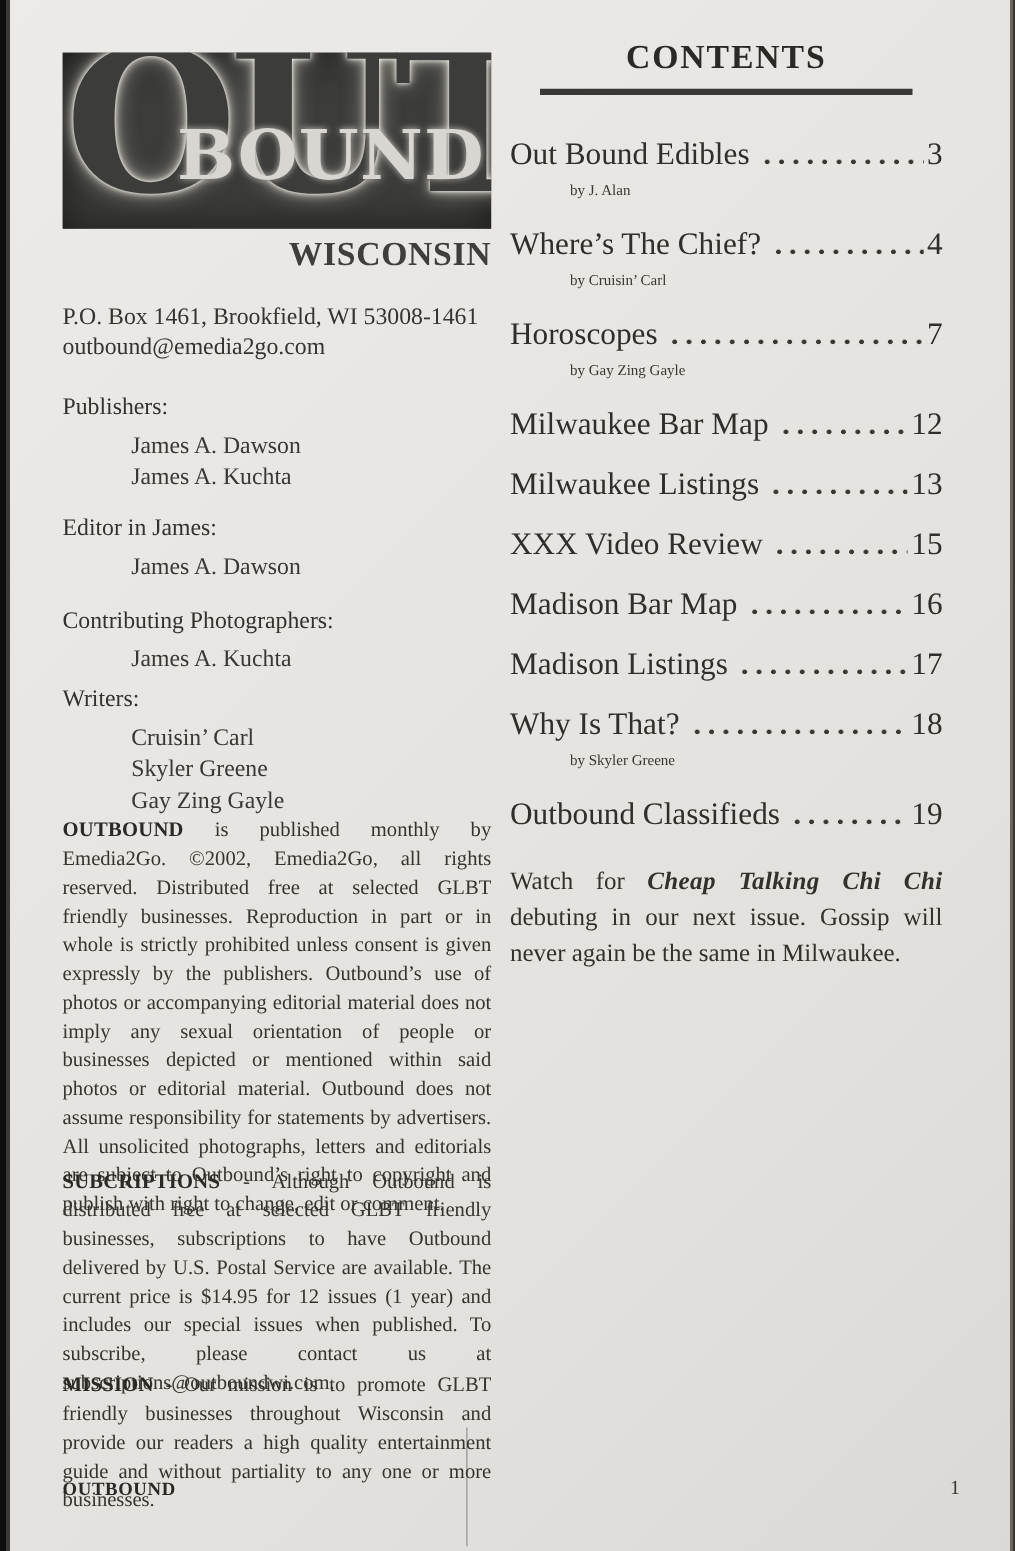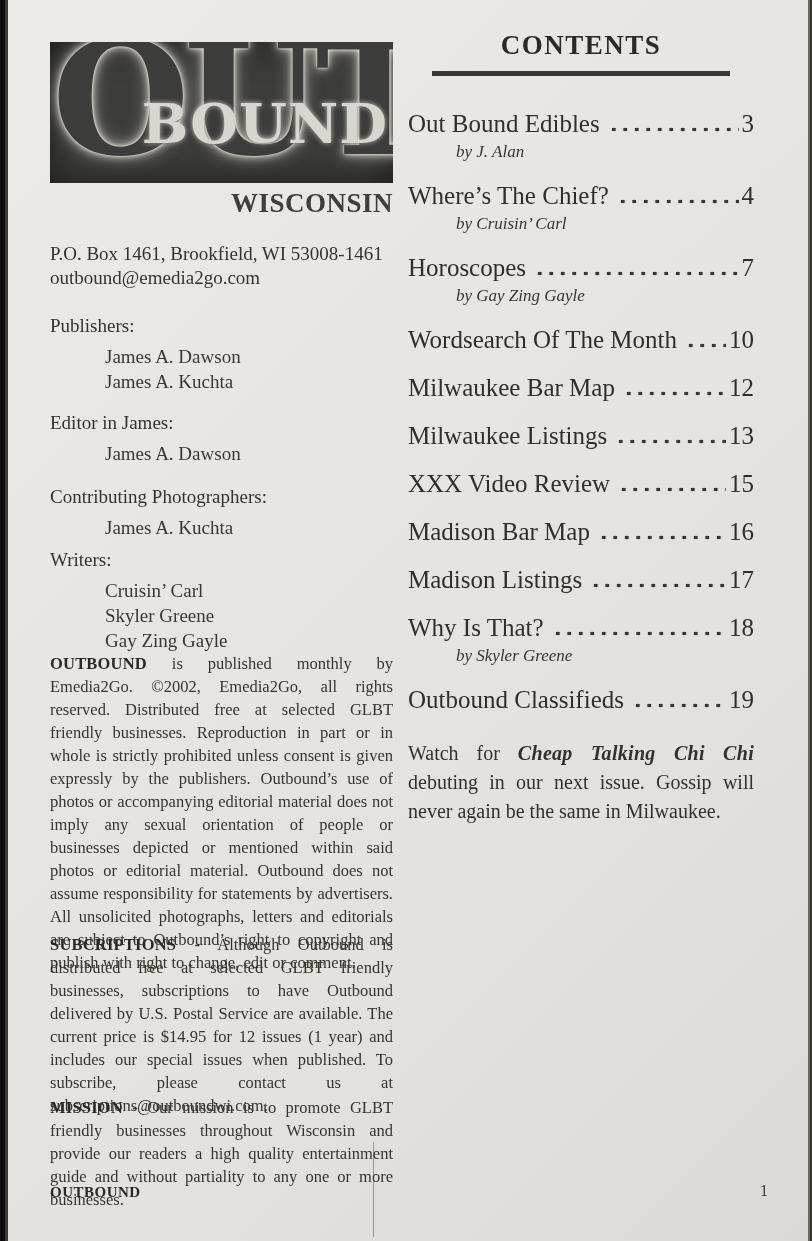--- a/index.html
+++ b/index.html
@@ -49,21 +49,21 @@
     letter-spacing:1.5px;color:#2b2925;}
   .toc-rule{width:298px;height:5px;background:#3a3834;margin:10px auto 0;}
   .toc-list{margin-top:33px;}
   .toc-entry{margin-bottom:18px;}
   .toc-line{display:flex;align-items:flex-end;}
   .toc-title{font-size:25px;line-height:30px;white-space:nowrap;color:#302e2a;}
   .leader{flex:1 1 auto;height:5px;margin:0 3px 7px 5px;
     background-image:radial-gradient(circle,#393731 1.8px,rgba(0,0,0,0) 2.1px);
     background-size:11.5px 5px;background-repeat:repeat-x;background-position:3px 0;}
   .toc-page{font-size:25px;line-height:30px;white-space:nowrap;color:#302e2a;}
-  .toc-byline{margin:2px 0 0 48px;font-style:italic;font-size:17px;line-height:22px;color:#38362f;}
+  .toc-byline{margin:2px 0 0 48px;font-size:12px;line-height:22px;color:#38362f;}
   .next-note{margin:24px 0 0;font-size:20px;line-height:29px;text-align:justify;color:#33312c;}
   .next-note .emph{font-weight:bold;font-style:italic;letter-spacing:.3px;margin-top:36px;}
 </style>
 </head>
 <body>
 
 <div class="page">
   <div class="edge-left"></div>
   <div class="edge-right"></div>
   <div class="artifact-line"></div>
@@ -140,27 +140,20 @@
 
       <div class="toc-entry has-byline">
         <div class="toc-line">
           <span class="toc-title">Horoscopes</span>
           <span class="leader"></span>
           <span class="toc-page">7</span>
         </div>
         <div class="toc-byline">by Gay Zing Gayle</div>
       </div>
 
-      <div class="toc-entry">
-        <div class="toc-line">
-          <span class="toc-title">Wordsearch Of The Month</span>
-          <span class="leader"></span>
-          <span class="toc-page">10</span>
-        </div>
-      </div>
 
       <div class="toc-entry">
         <div class="toc-line">
           <span class="toc-title">Milwaukee Bar Map</span>
           <span class="leader"></span>
           <span class="toc-page">12</span>
         </div>
       </div>
 
       <div class="toc-entry">

